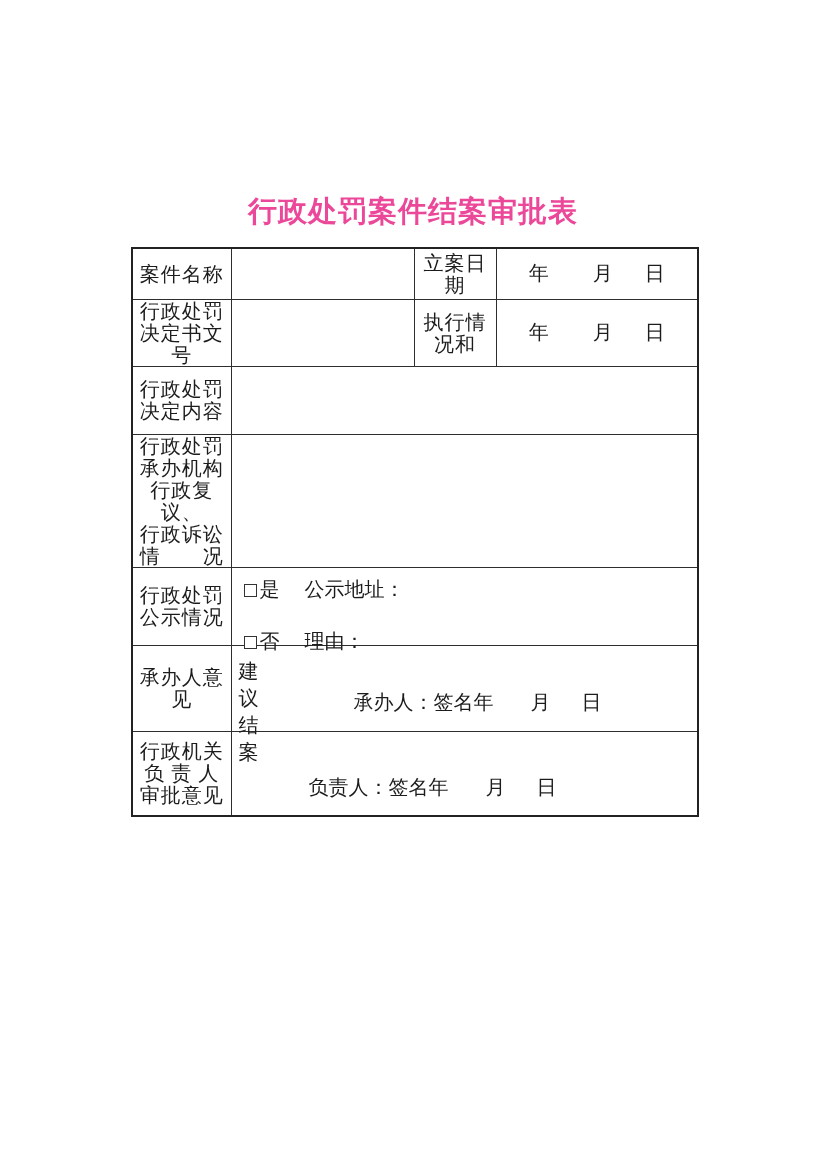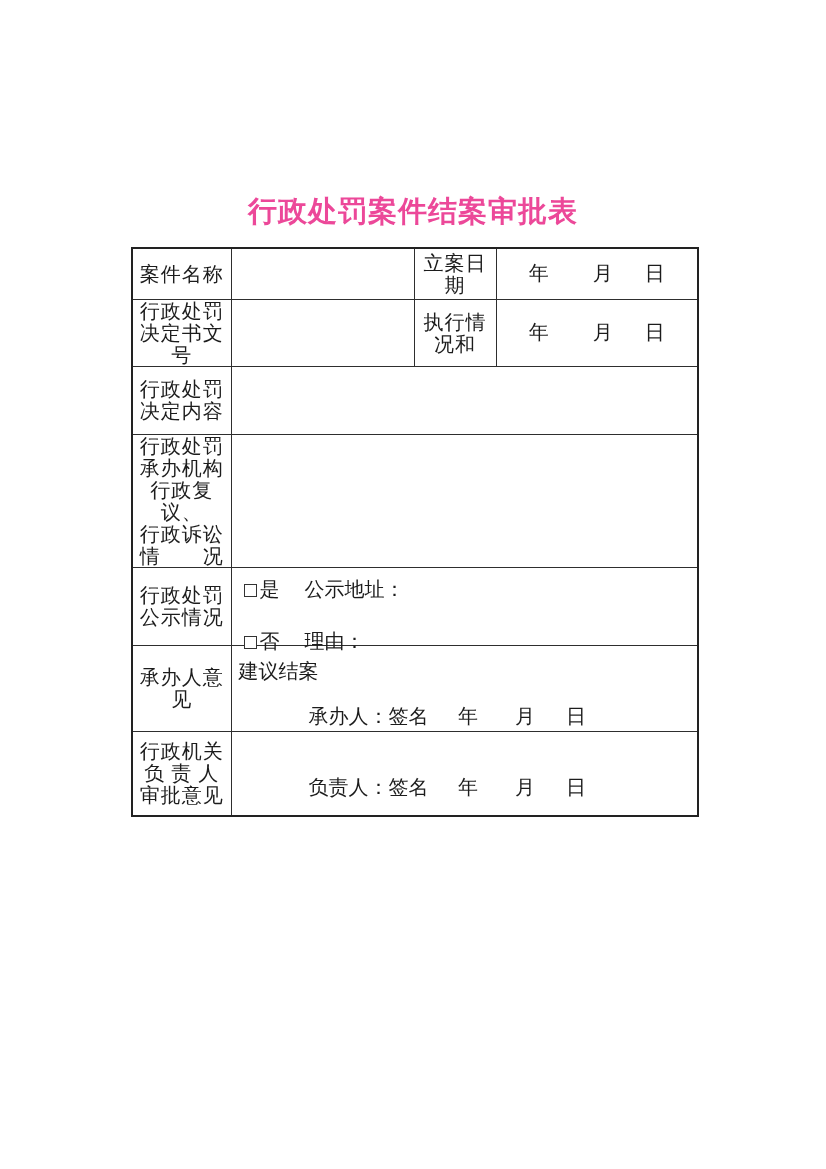--- a/index.html
+++ b/index.html
@@ -68,21 +68,21 @@
     display: inline-block;
     width: 13px;
     height: 13px;
     border: 1px solid #333;
     background: #fff;
     vertical-align: -1px;
     margin-right: 3px;
   }
   .fld { margin-left: 20px; }
   
-  .op-box { display: flex; flex-direction: column; gap: 18px; }
+  .op-box { display: flex; flex-direction: row; gap: 18px; }
   .op-box.h84 { height: 84px; }
   .op-box.h80 { height: 80px; }
   .op-box.h83 { height: 83px; }
   .suggestion { margin: 12px 0 0 7px; }
   .sign-row {
     display: flex;
     align-items: baseline;
     margin-top: auto;
     margin-bottom: 14px;
     padding-left: 77px;

